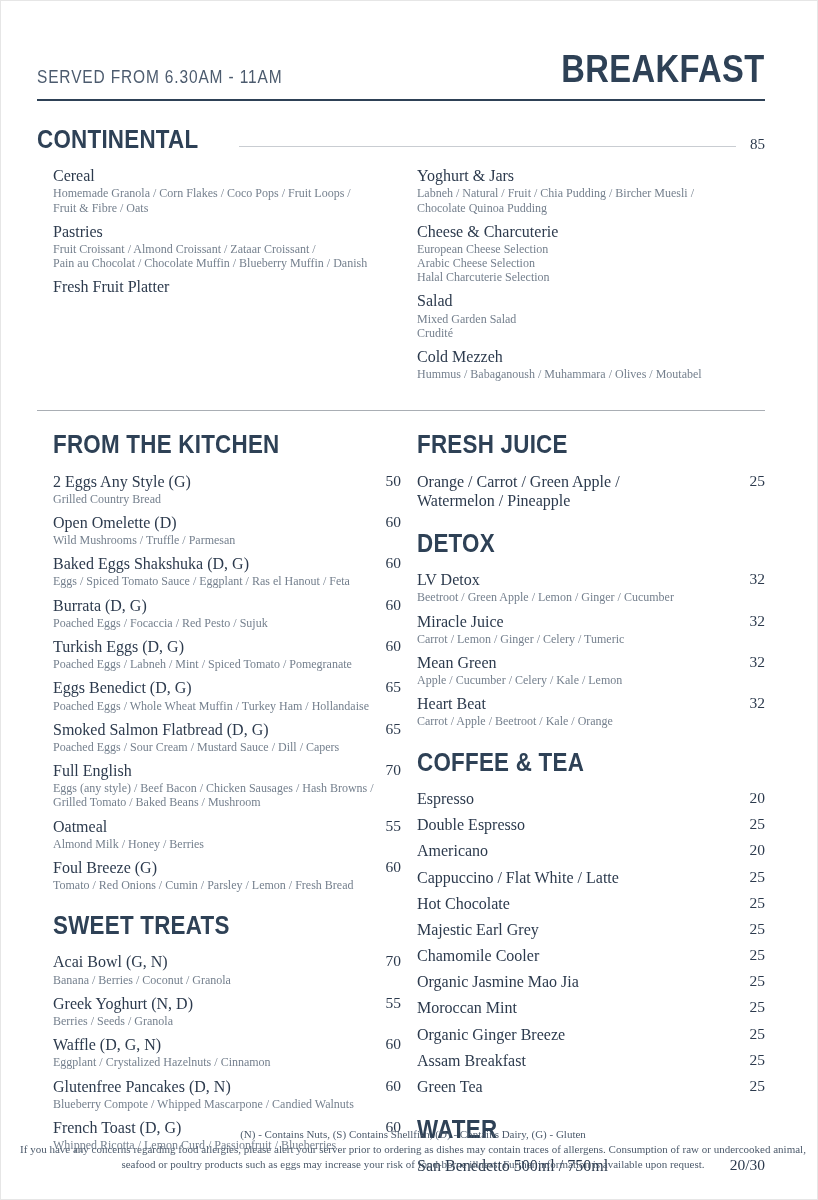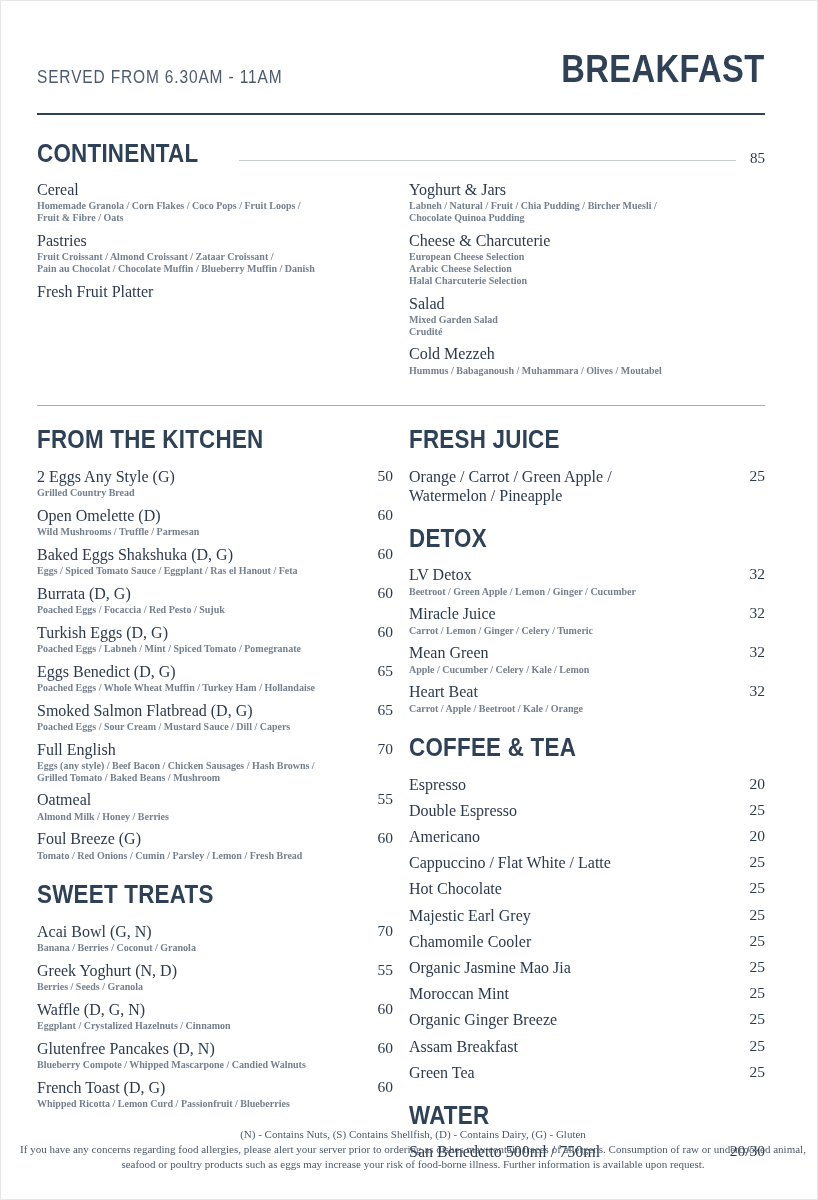--- a/index.html
+++ b/index.html
@@ -12,43 +12,43 @@
   .sheet {
     position:relative; width:818px; height:1200px;
     background:#ffffff; box-shadow: inset 0 0 0 1px #e6e6e6;
     padding:50px 53px 0 37px;
   }
   .cond { display:inline-block; transform:scaleX(.86); transform-origin:left center; white-space:nowrap; }
   .cond-r { transform-origin:right center; }
 
   
   .hdr { display:flex; justify-content:space-between; align-items:flex-end;
-         border-bottom:2px solid #2e4156; padding-bottom:25px; }
+         border-bottom:2px solid #2e4156; padding-bottom:11px; }
   .served { font-family:"Liberation Sans", sans-serif; font-size:18px; letter-spacing:1px;
             color:#4c5b6e; font-weight:400; }
   .brand { font-family:"Liberation Sans", sans-serif; font-size:38px; font-weight:700;
            letter-spacing:.5px; color:#2e4156; line-height:1; }
 
   
   .cont-row { display:flex; align-items:center; margin:25px 0 13px; }
   .sec-title { font-family:"Liberation Sans", sans-serif; font-weight:700; font-size:26px;
                color:#2e4156; line-height:1.05; letter-spacing:.3px; }
   .cont-row .leader { flex:1; height:1px; background:#c9cdd2; margin:0 14px; transform:translateY(7px); }
   .cont-price { font-size:15px; color:#2c3a4d; transform:translateY(5px); }
 
   
-  .twocol { display:flex; gap:16px; }
+  .twocol { display:flex; gap:16px;margin-left:16px; }
   .col { flex:1; min-width:0; }
 
   
   .item { margin-bottom:7px; }
   .irow { display:flex; justify-content:space-between; align-items:flex-start; }
   .iname { font-size:16px; color:#2c3a4d; line-height:1.2; white-space:pre-line; }
   .iprice { font-size:15.5px; color:#2c3a4d; padding-left:12px; white-space:nowrap; line-height:1.2; }
-  .idesc { font-size:10px; color:#75808e; line-height:1.18; margin-top:1px; white-space:pre-line;font-weight:bold; }
+  .idesc { font-size:12px; color:#75808e; line-height:1.18; margin-top:1px; white-space:pre-line; }
 
   .divider { height:1px; background:#a9aeb4; margin-top:22px; }
 
   .heading { margin:20px 0 13px; }
 
   
   .foot { position:absolute; left:8px; right:0; bottom:28px; text-align:center; }
   .foot div { font-size:11px; color:#4c5a6b; line-height:1.35; }
 </style>
 </head>

